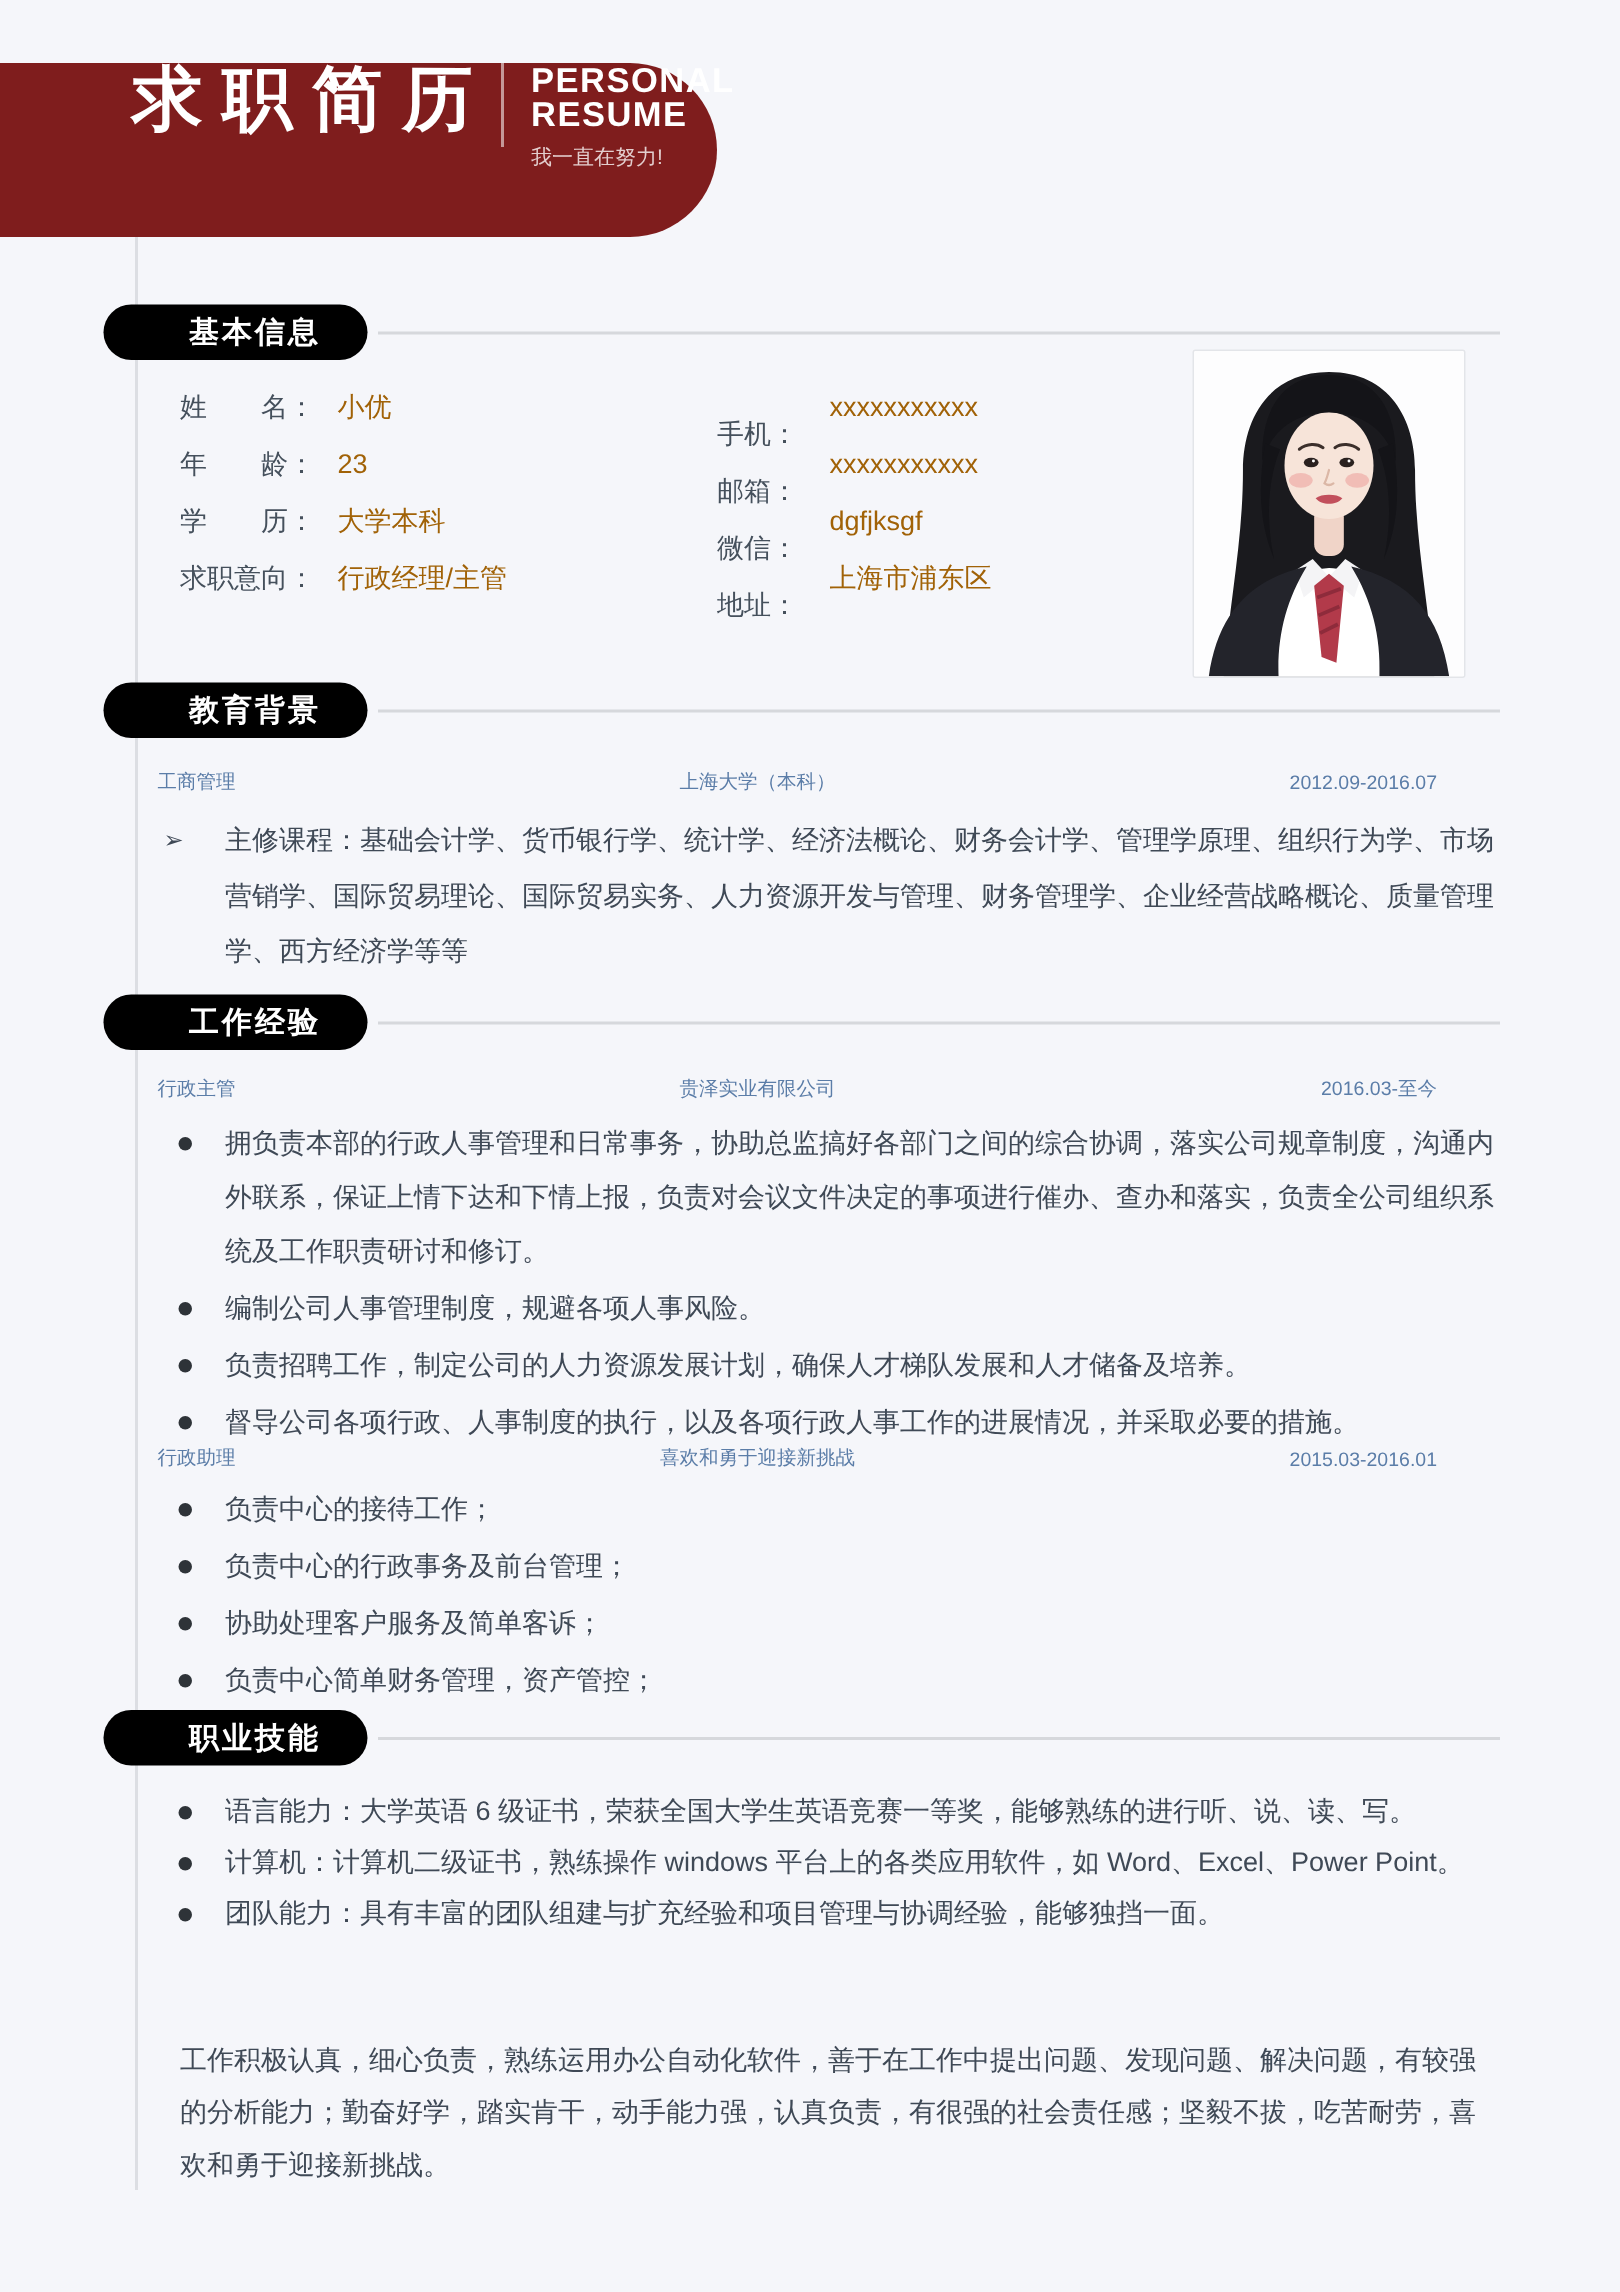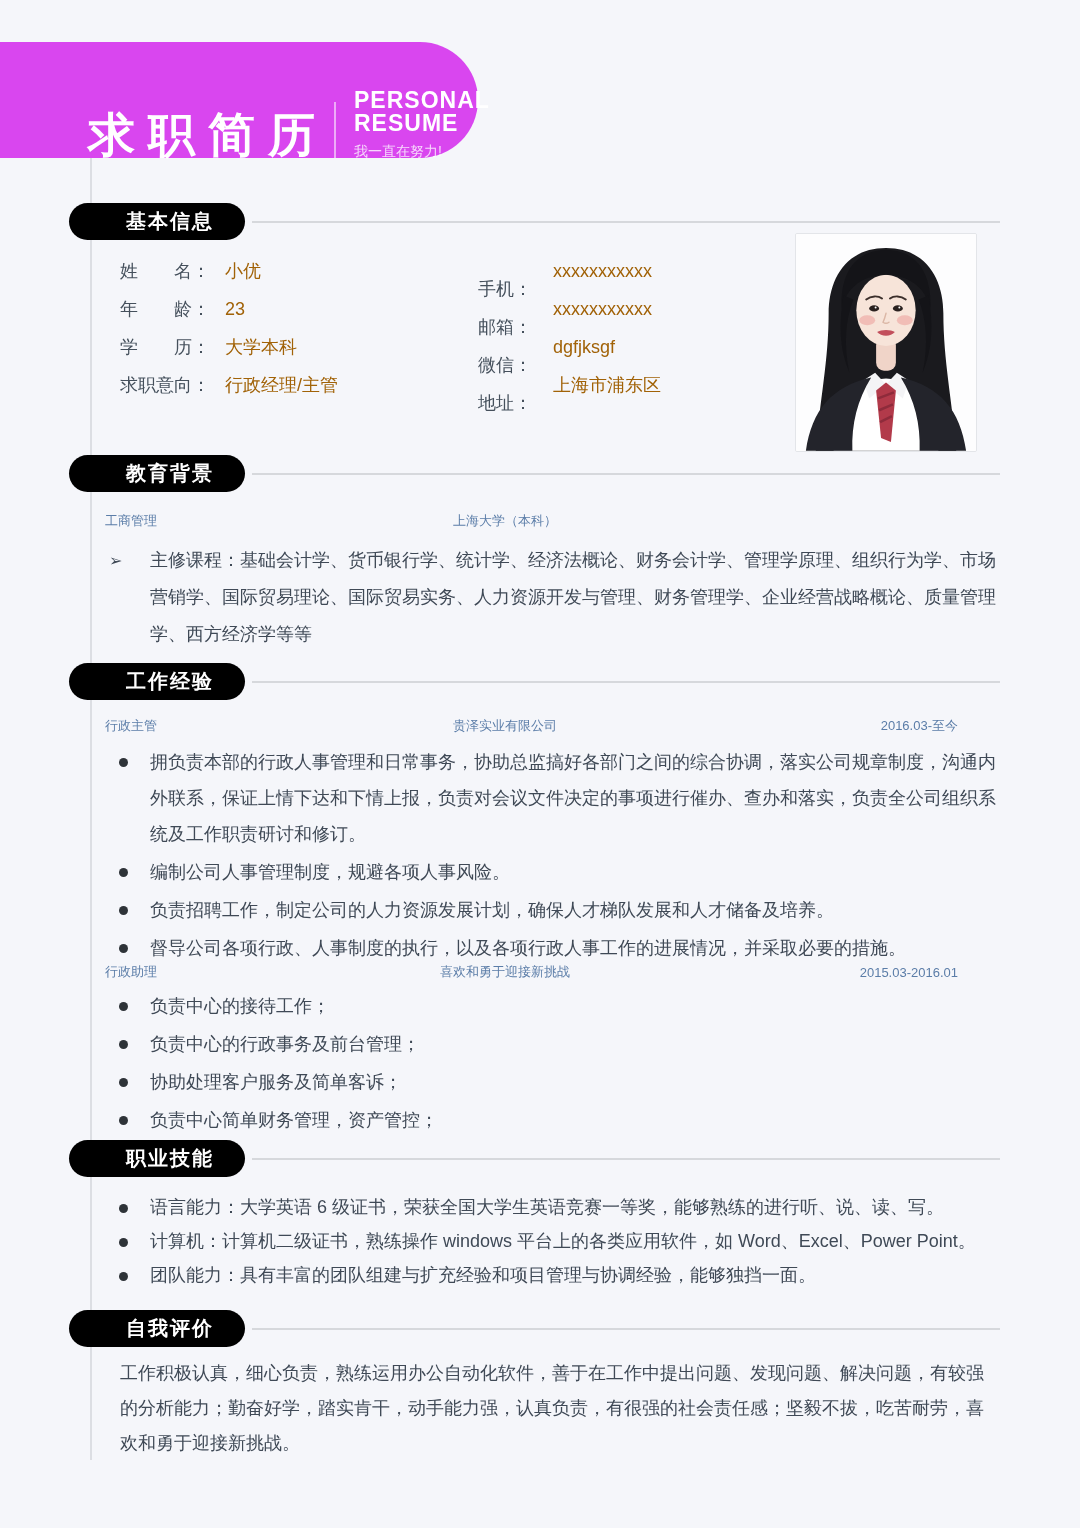--- a/index.html
+++ b/index.html
@@ -6,22 +6,22 @@
   html,body { background:#e9eaee; }
   body { font-family:"Liberation Sans","DejaVu Sans",sans-serif; }
   .page {
     position:relative; width:1080px; height:1528px; margin:0 auto;
     background:#f5f6fa; overflow:hidden; color:#3f4956;
   }
 
   
   .header-pill {
     position:absolute; left:0; top:42px; width:478px; height:116px;
-    background:#d946ef; border-radius:0 58px 58px 0;
-    display:flex; align-items:flex-end; padding-left:88px; z-index:3;
+    background:#7f1d1d; border-radius:0 58px 58px 0;
+    display:flex; align-items:flex-start; padding-left:88px; z-index:3;
   }
   .header-title {
     color:#fff; font-size:47px; font-weight:bold; letter-spacing:13px;
     white-space:nowrap; line-height:1;
   }
   .header-divider {
     width:2px; height:56px; background:rgba(255,255,255,0.55);
     margin:0 18px 0 6px; flex:none;
   }
   .header-right { display:flex; flex-direction:column; }
@@ -189,20 +189,21 @@
   <div class="sec-head" style="top:455px">
     <div class="badge">
       <span>教育背景</span>
     </div>
     <div class="head-line"></div>
   </div>
 
   <div class="entry-row" style="top:503px">
     <span>工商管理</span>
     <span class="entry-mid">上海大学（本科）</span>
+    <span class="entry-date">2012.09-2016.07</span>
   </div>
 
   <ul class="blist arrows" style="top:542px">
     <li>
       <span class="arrow-glyph">➢</span>
       <span>主修课程：基础会计学、货币银行学、统计学、经济法概论、财务会计学、管理学原理、组织行为学、市场营销学、国际贸易理论、国际贸易实务、人力资源开发与管理、财务管理学、企业经营战略概论、质量管理学、西方经济学等等</span>
     </li>
   </ul>
 
   <div class="sec-head" style="top:663px">
@@ -244,22 +245,16 @@
     </div>
     <div class="head-line"></div>
   </div>
 
   <ul class="blist dots tight" style="top:1190px">
     <li><span>语言能力：大学英语 6 级证书，荣获全国大学生英语竞赛一等奖，能够熟练的进行听、说、读、写。</span></li>
     <li><span>计算机：计算机二级证书，熟练操作 windows 平台上的各类应用软件，如 Word、Excel、Power Point。</span></li>
     <li><span>团队能力：具有丰富的团队组建与扩充经验和项目管理与协调经验，能够独挡一面。</span></li>
   </ul>
 
-  <div class="sec-head" style="top:1310px">
-    <div class="badge">
-      <span>自我评价</span>
-    </div>
-    <div class="head-line"></div>
-  </div>
 
   <p class="self-text" style="top:1356px">工作积极认真，细心负责，熟练运用办公自动化软件，善于在工作中提出问题、发现问题、解决问题，有较强的分析能力；勤奋好学，踏实肯干，动手能力强，认真负责，有很强的社会责任感；坚毅不拔，吃苦耐劳，喜欢和勇于迎接新挑战。</p>
 
 </div>
 
 </body></html>

